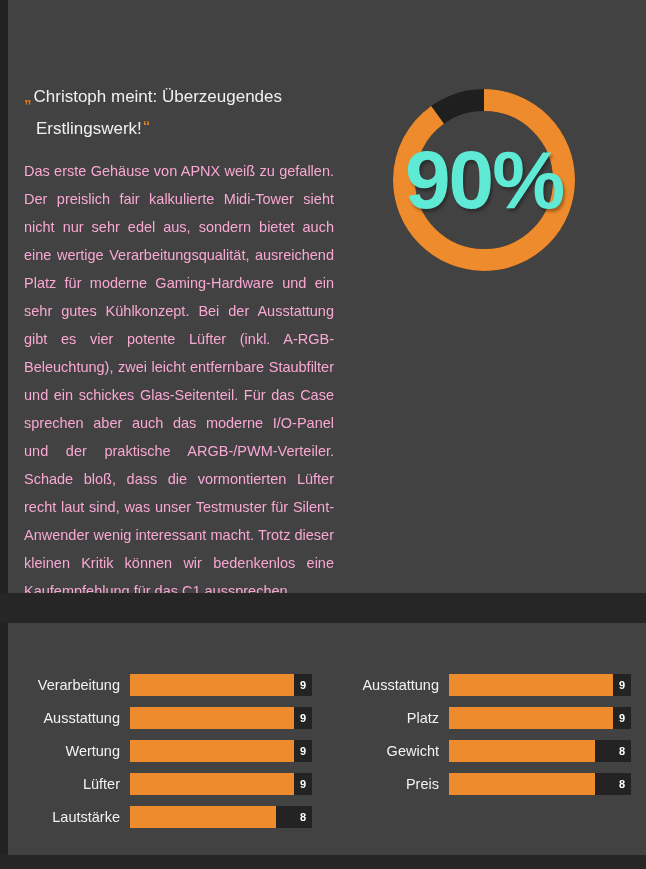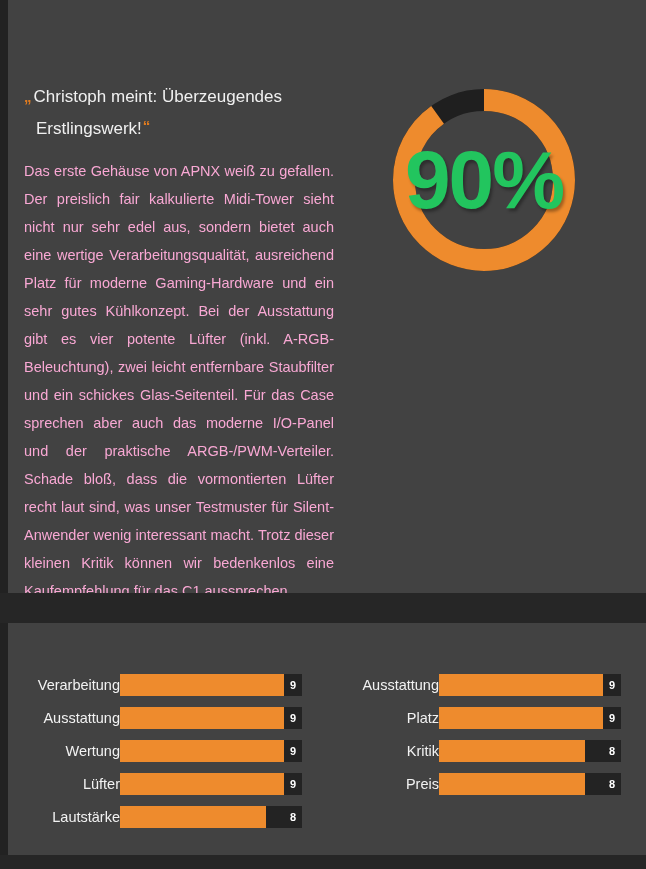--- a/index.html
+++ b/index.html
@@ -90,21 +90,21 @@
     position: absolute;
     left: 0;
     top: 0;
     width: 190px;
     height: 190px;
     display: flex;
     align-items: center;
     justify-content: center;
     font-size: 82px;
     font-weight: bold;
-    color: #22c55e;
+    color: #5eead4;
     letter-spacing: -2px;
     text-shadow: 2px 3px 3px rgba(0,0,0,0.32);
     line-height: 1;
   }
 
   
   .divider-band {
     position: absolute;
     left: 0;
     top: 593px;
@@ -135,20 +135,21 @@
 
   .rating-row {
     display: flex;
     align-items: center;
     height: 33px;
     margin-bottom: 0px;
   }
   .rating-label {
     width: 112px;
     text-align: right;
+    padding-right: 10px;
     font-size: 14.5px;
     color: #f2f2f2;
     white-space: nowrap;
   }
   .rating-track {
     position: relative;
     width: 182px;
     height: 22px;
     background: #232323;
     overflow: hidden;
@@ -257,21 +258,21 @@
           </div>
         </div>
         <div class="rating-row">
           <div class="rating-label">Platz</div>
           <div class="rating-track">
             <div class="rating-fill" style="width: 90%;"></div>
             <div class="rating-score">9</div>
           </div>
         </div>
         <div class="rating-row">
-          <div class="rating-label">Kritik</div>
+          <div class="rating-label">Gewicht</div>
           <div class="rating-track">
             <div class="rating-fill" style="width: 80%;"></div>
             <div class="rating-score">8</div>
           </div>
         </div>
         <div class="rating-row">
           <div class="rating-label">Preis</div>
           <div class="rating-track">
             <div class="rating-fill" style="width: 80%;"></div>
             <div class="rating-score">8</div>

